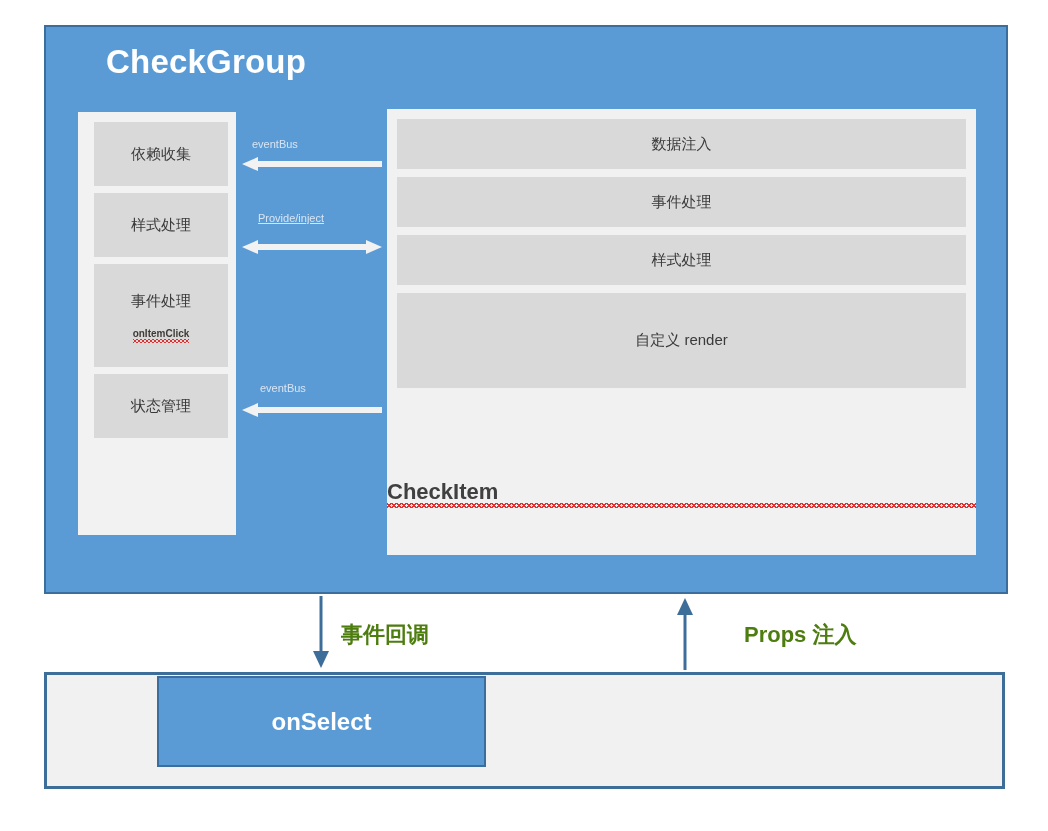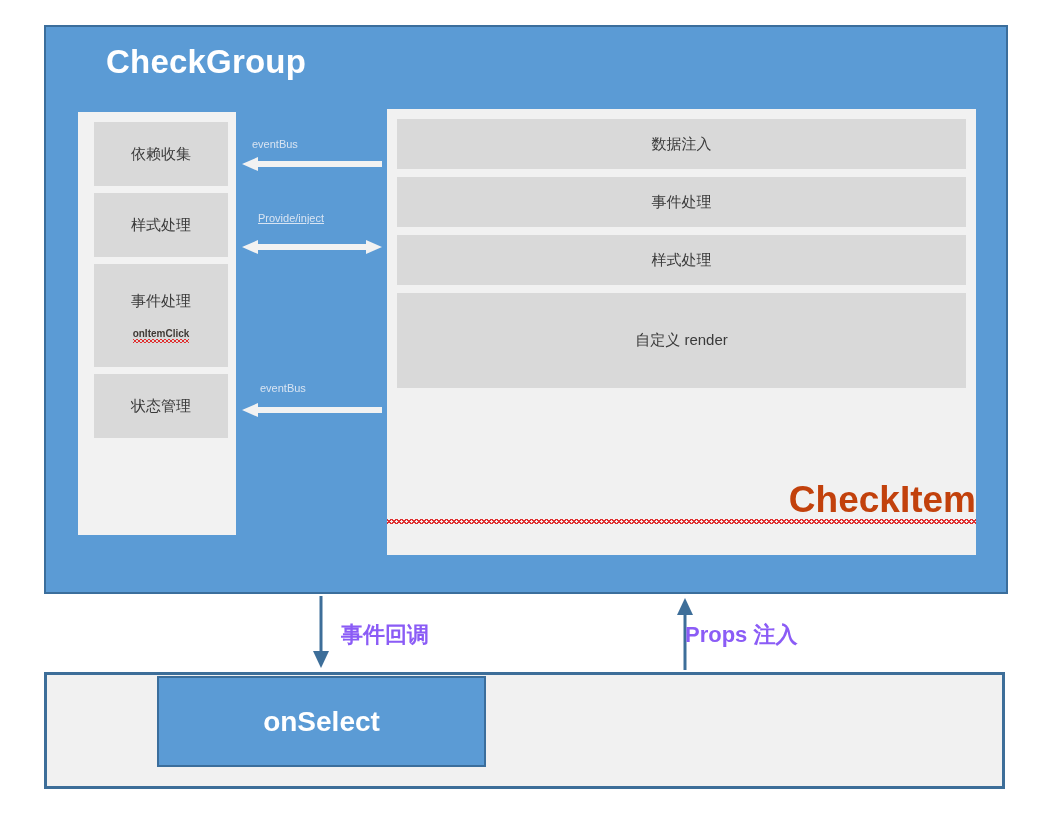--- a/index.html
+++ b/index.html
@@ -126,40 +126,40 @@
     font-size: 17px;
     font-weight: bold;
     padding: 14px 20px;
     line-height: 1;
   }
   .checkitem-title {
     position: absolute;
     left: 0;
     right: 0;
     top: 370px;
-    text-align: right;
-    font-size: 37px;
-    font-weight: bold;
-    color: #c2410c;
+    text-align: left;
+    font-size: 22px;
+    font-weight: bold;
+    color: #404040;
   }
   .checkitem-title .squiggle::after { bottom: -3px; height: 5px; background-size: 5px 5px; }
 
   
   .gap-zone {
     position: absolute;
     left: 0;
     top: 594px;
     width: 1048px;
     height: 78px;
   }
   .gap-label {
     position: absolute;
     font-size: 22px;
     font-weight: bold;
-    color: #8b5cf6;
+    color: #4d7c0f;
     white-space: nowrap;
   }
 
   
   .bottom-panel {
     position: absolute;
     left: 44px;
     top: 672px;
     width: 961px;
     height: 117px;
@@ -173,21 +173,21 @@
     top: 1px;
     width: 329px;
     height: 91px;
     background: #5B9BD5;
     border: 2px solid #3B6E9C;
     box-sizing: border-box;
     display: flex;
     align-items: center;
     justify-content: center;
     color: #FFFFFF;
-    font-size: 28px;
+    font-size: 24px;
     font-weight: bold;
   }
 </style>
 </head>
 <body>
 
 <div class="checkgroup-panel">
 
   <div class="checkgroup-title">CheckGroup</div>
 
@@ -249,18 +249,18 @@
   <svg style="position:absolute; left:308px; top:2px;" width="26" height="74">
     <line x1="13" y1="0" x2="13" y2="60" stroke="#3D6E99" stroke-width="3"></line>
     <polygon points="13,72 5,55 21,55" fill="#3D6E99"></polygon>
   </svg>
   <div class="gap-label" style="left:341px; top:26px;">事件回调</div>
 
   <svg style="position:absolute; left:672px; top:2px;" width="26" height="74">
     <line x1="13" y1="14" x2="13" y2="74" stroke="#3D6E99" stroke-width="3"></line>
     <polygon points="13,2 5,19 21,19" fill="#3D6E99"></polygon>
   </svg>
-  <div class="gap-label" style="left:685px; top:26px;">Props 注入</div>
+  <div class="gap-label" style="left:744px; top:26px;">Props 注入</div>
 </div>
 
 <div class="bottom-panel">
   <div class="onselect-box">onSelect</div>
 </div>
 
 </body></html>

